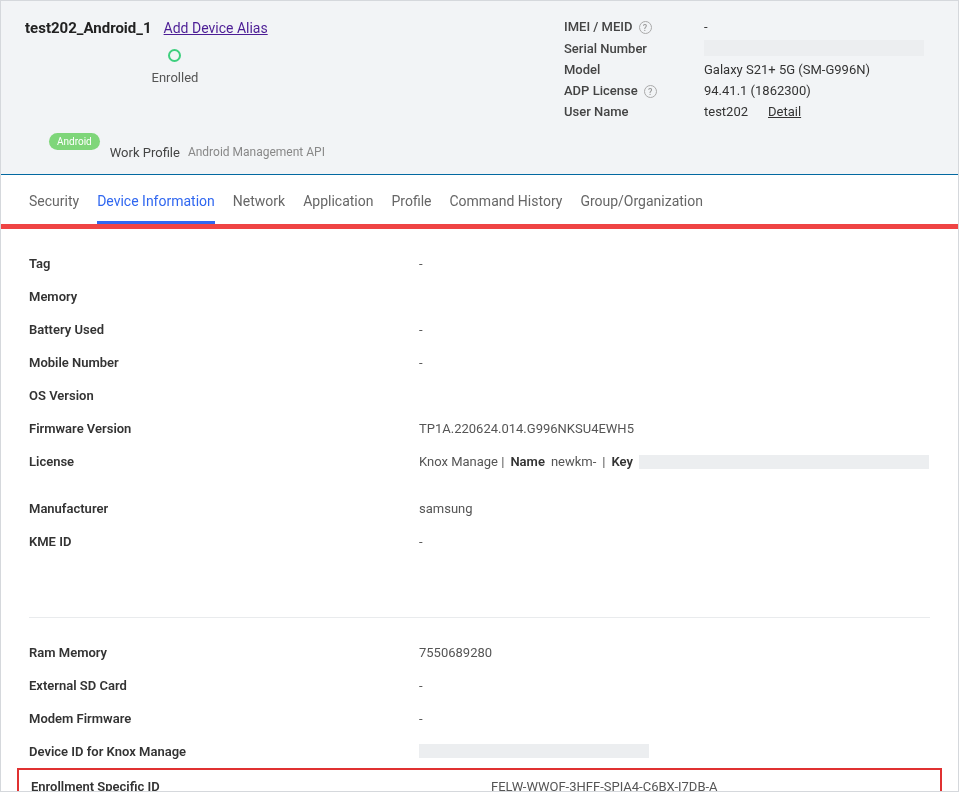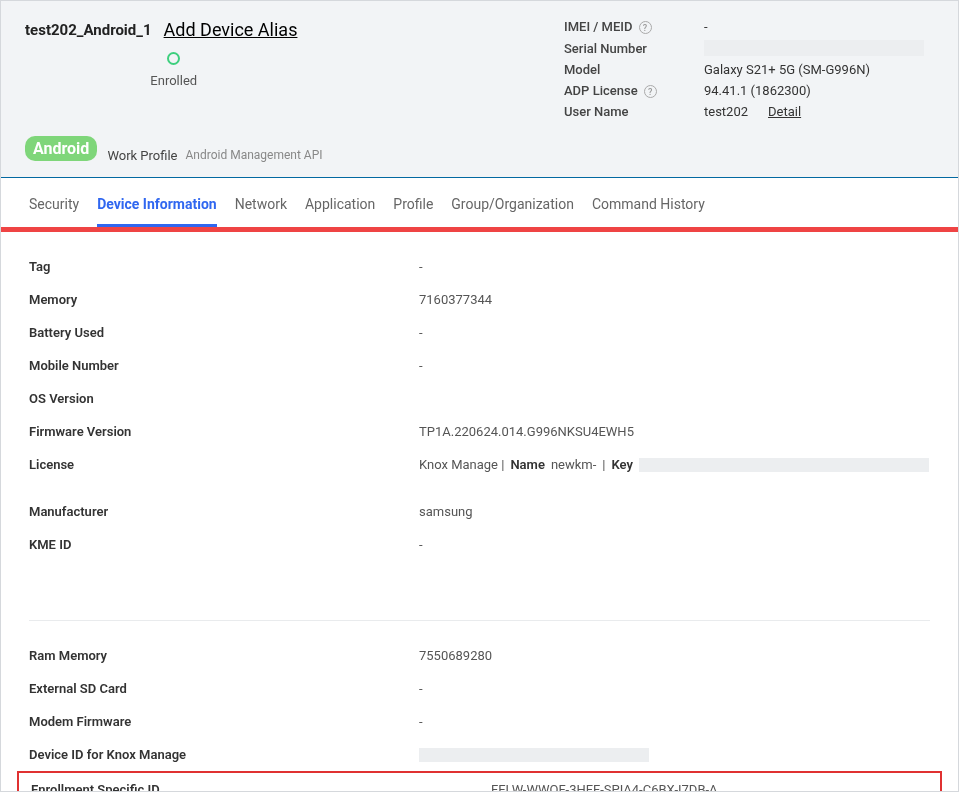--- a/index.html
+++ b/index.html
@@ -16,37 +16,38 @@
     .header {
       background: #f2f4f6;
       padding: 18px 24px 14px 24px;
       border-bottom: 1px solid #0369a1;
       display: flex;
       justify-content: space-between;
     }
     .header-left { display: flex; flex-direction: column; gap: 10px; }
     .title-row { display: flex; align-items: center; gap: 12px; }
     .device-title { font-size: 15px; font-weight: 700; color: #222; }
-    .alias-link { font-size: 18px; color: #000000; text-decoration: underline; cursor: pointer; }
+    .alias-link { font-size: 14px; color: #4c1d95; text-decoration: underline; cursor: pointer; }
     .status-row { display: flex; align-items: center; gap: 8px; margin-top: 2px; flex-direction: column; }
     .status-circle {
       width: 13px; height: 13px;
       border: 2px solid #3ecf7e;
       border-radius: 50%;
       background: none;
     }
     .status-text { font-size: 13px; color: #555; }
     .profile-block { display: flex; align-items: flex-start; gap: 10px; margin-top: 38px; }
     .badge-android {
       background: #7fd67a;
       color: #fff;
-      font-size: 16px;
+      font-size: 10px;
       padding: 3px 8px;
       border-radius: 10px;
-      font-weight: 700;
+      font-weight: 400;
+      margin-left: 24px;
     }
     .profile-texts { display: flex; flex-direction: row; gap: 8px; margin-top: 12px; }
     .profile-main { font-size: 13px; color: #444; }
     .profile-sub { font-size: 12px; color: #888; }
     .header-right { display: flex; flex-direction: column; gap: 6px; min-width: 370px; }
     .kv-row { display: flex; align-items: center; font-size: 13px; color: #444; }
     .kv-label-top { width: 140px; color: #444; display: flex; align-items: flex-end; gap: 6px; font-weight: 500; }
     .help-icon {
       width: 13px; height: 13px;
       border: 1px solid #aaa;
@@ -65,27 +66,27 @@
     }
     .tab {
       padding-bottom: 12px;
       font-size: 14px;
       color: #666;
       cursor: pointer;
       border-bottom: 3px solid transparent;
     }
     .tab.active {
       color: #3067f0;
-      font-weight: 700;
+      font-weight: 400;
       border-bottom: 3px solid #3067f0;
     }
     .info-section { padding: 18px 28px 0 28px; }
     .info-row {
       display: flex;
-      align-items: flex-end;
+      align-items: flex-start;
       padding: 9px 0;
       font-size: 13px;
     }
     .info-label { width: 390px; color: #333; font-weight: 600; }
     .info-value { color: #555; flex: 1; display: flex; align-items: center; gap: 6px; }
     .bold { font-weight: 600; color: #333; }
     .masked-inline { background: #eceef0; height: 14px; width: 290px; display: inline-block; }
     .masked-inline.sm { width: 230px; }
     .section-gap { height: 60px; border-bottom: 1px solid #e9ebed; margin: 0 28px; }
     .highlight-row {
@@ -154,32 +155,31 @@
     </div>
   </div>
 </div>
 
 <div class="tabs">
   <div class="tab">Security</div>
   <div class="tab active">Device Information</div>
   <div class="tab">Network</div>
   <div class="tab">Application</div>
   <div class="tab">Profile</div>
+  <div class="tab">Command History</div>
   <div class="tab">Group/Organization</div>
-  <div class="tab">Command History</div>
 </div>
 
 <div class="info-section">
   <div class="info-row">
       <span class="info-label">Tag</span>
       <span class="info-value">-</span>
     </div>
   <div class="info-row">
       <span class="info-label">Memory</span>
-      <span class="info-value">7160377344</span>
     </div>
   <div class="info-row">
       <span class="info-label">Battery Used</span>
       <span class="info-value">-</span>
     </div>
   <div class="info-row">
       <span class="info-label">Mobile Number</span>
       <span class="info-value">-</span>
     </div>
   <div class="info-row">

